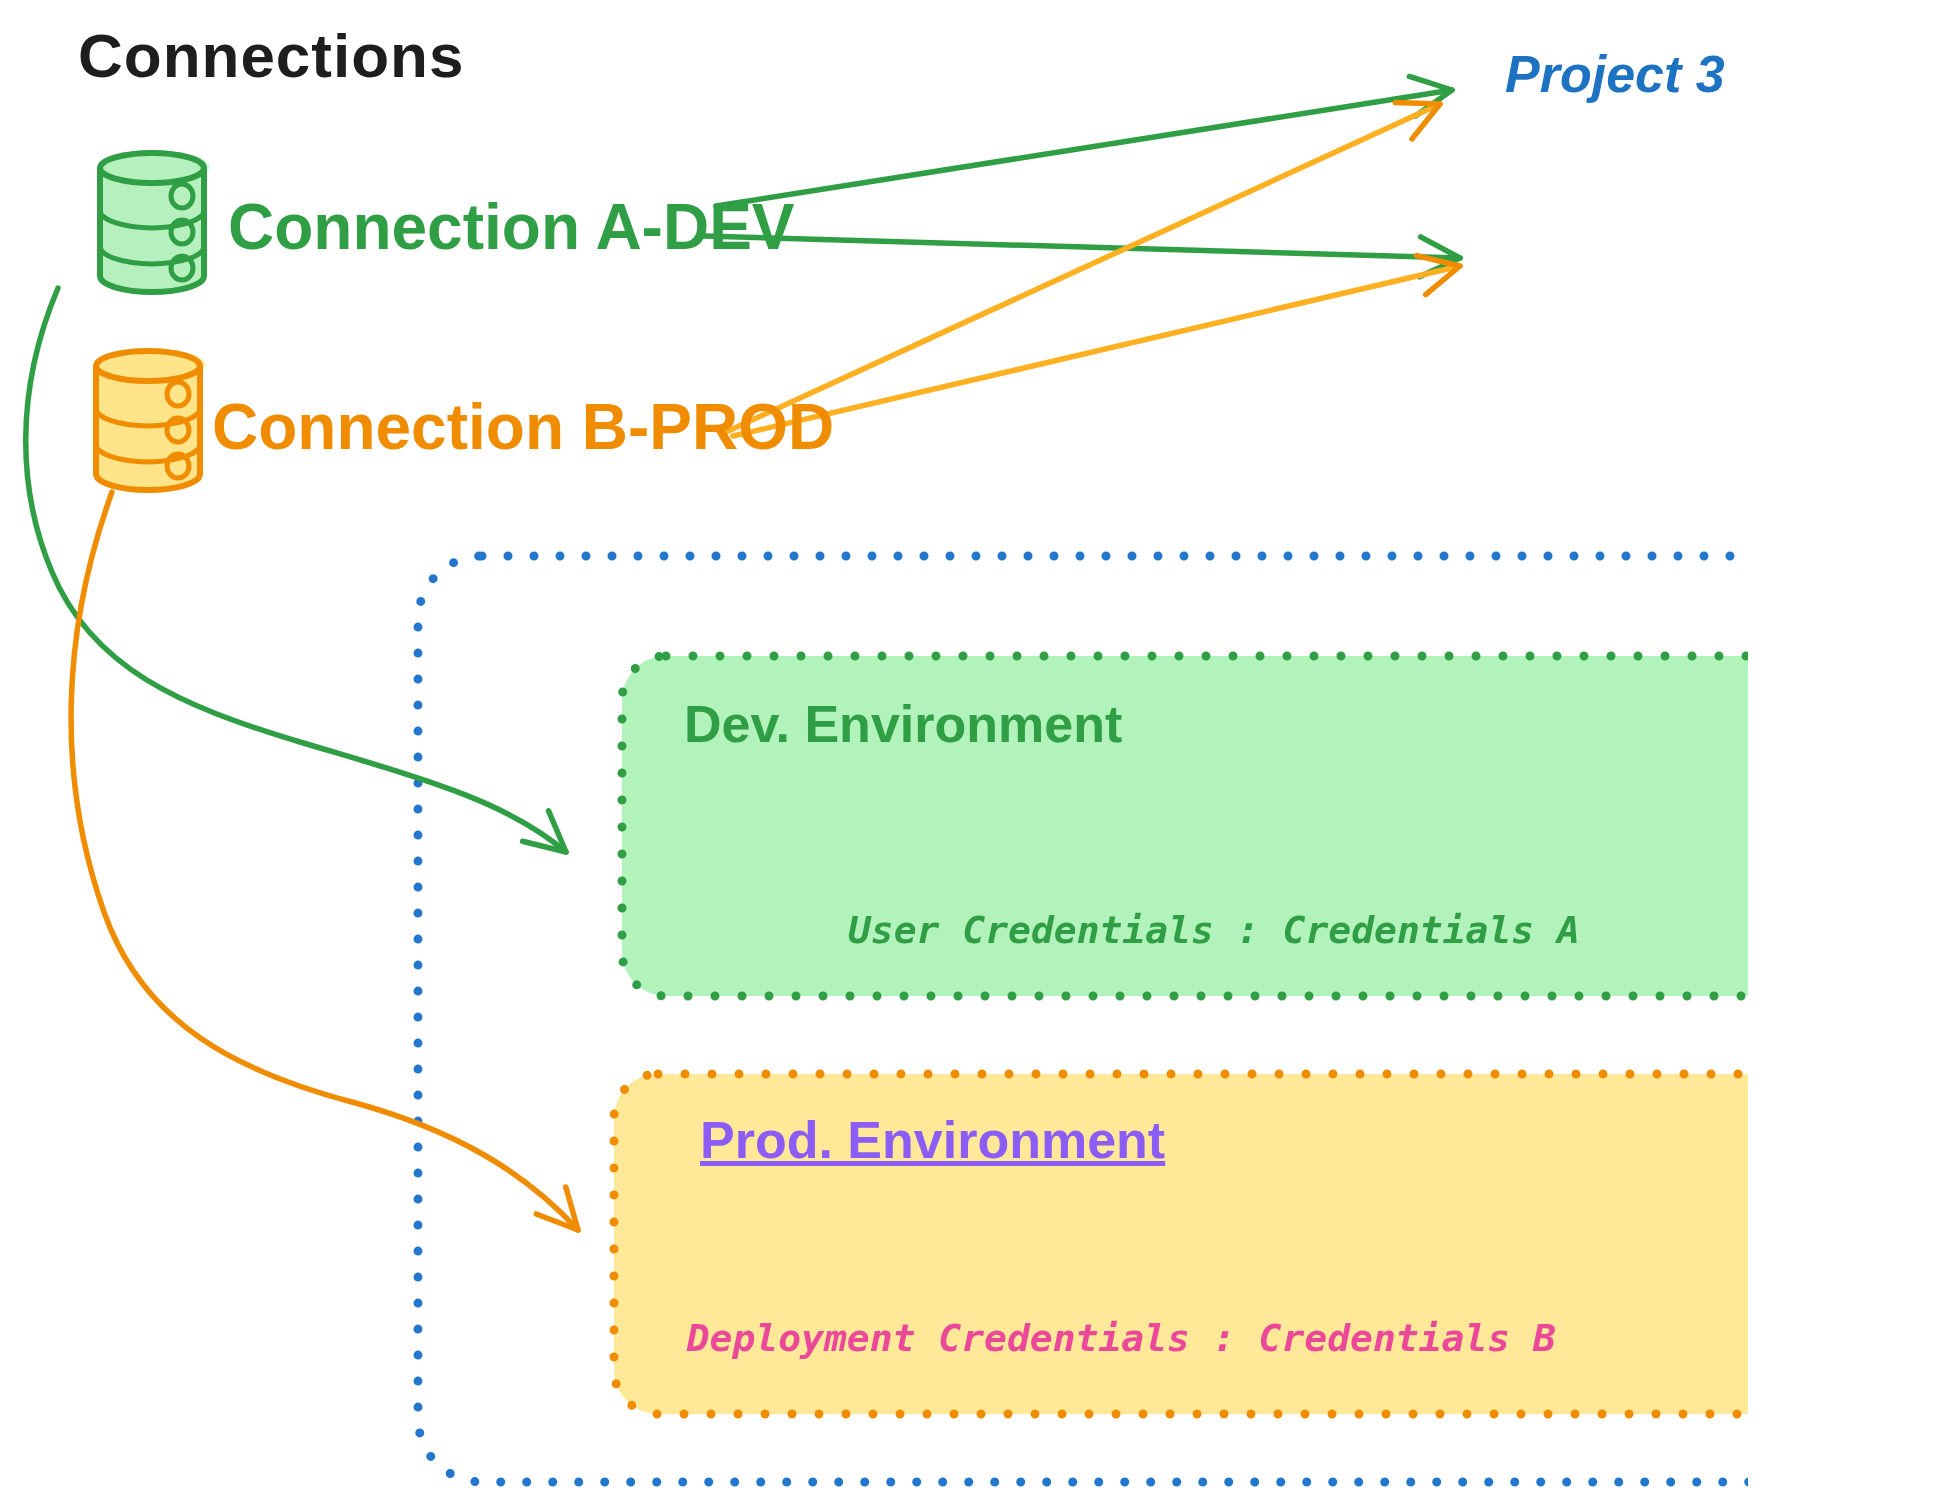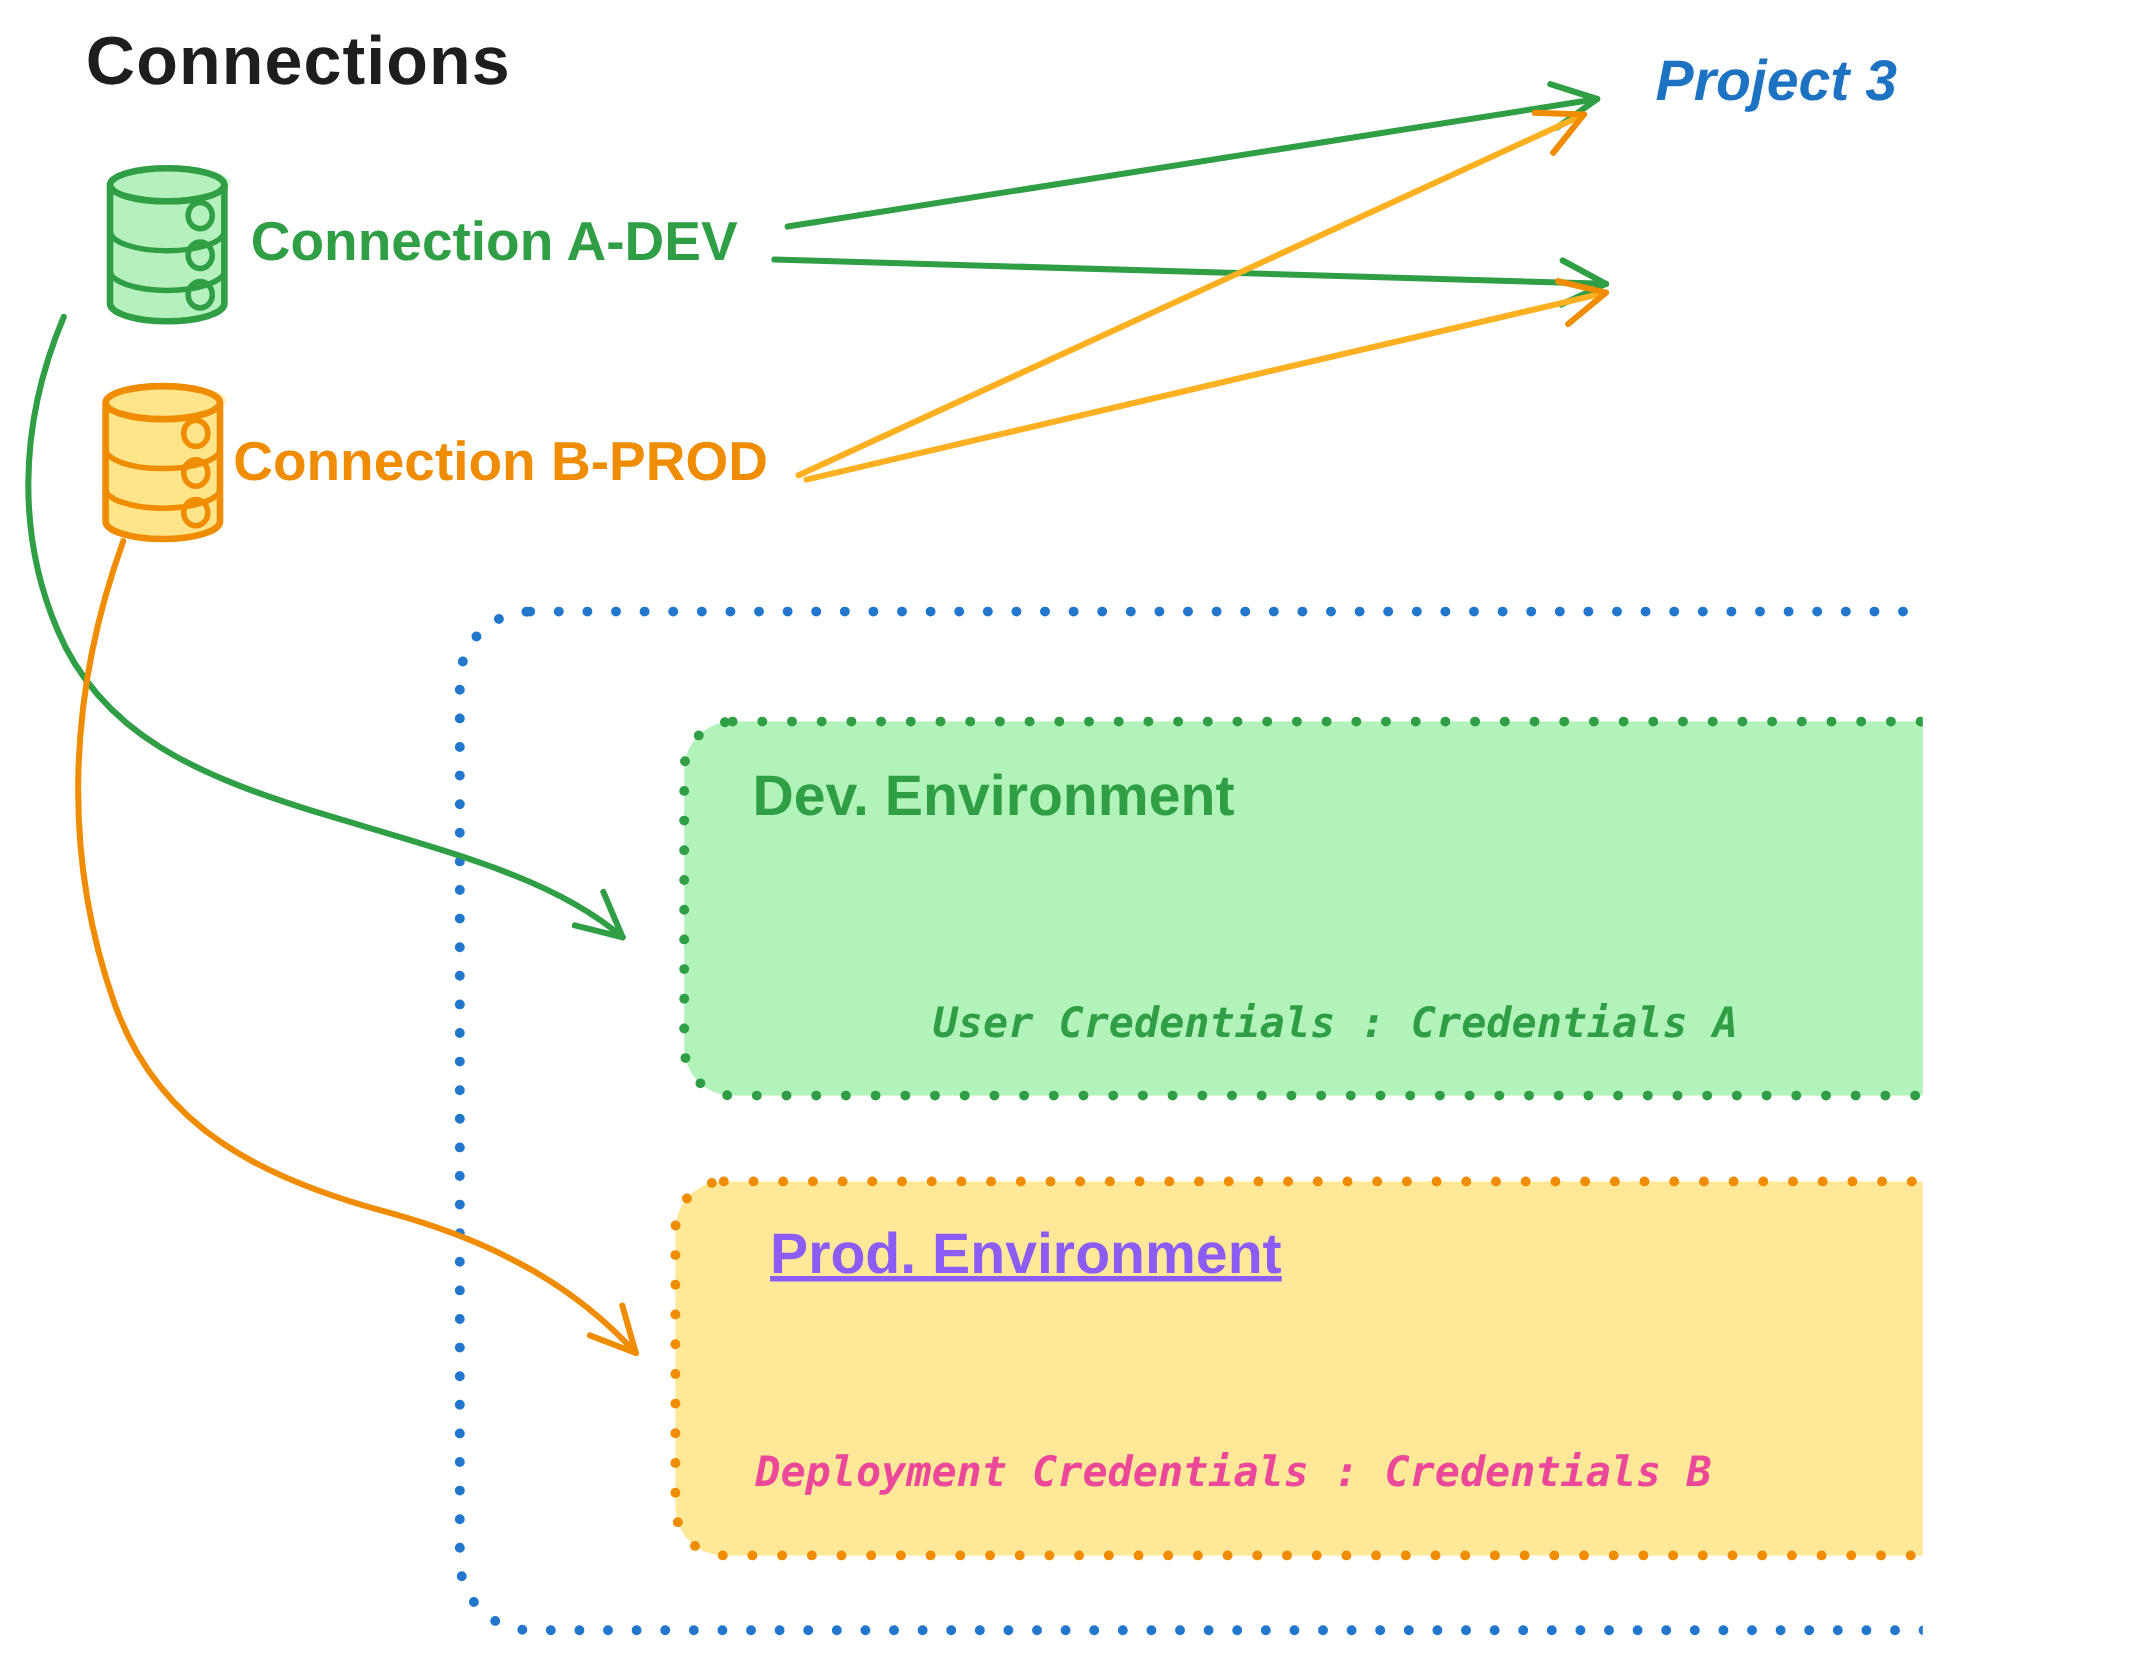--- a/index.html
+++ b/index.html
@@ -9,21 +9,21 @@
     background:#ffffff;
     overflow:hidden;
     font-family:"Liberation Sans", sans-serif;
   }
   .layer{position:absolute;left:0;top:0;}
   .label{position:absolute;white-space:nowrap;font-weight:700;}
   .title{
     left:78px;top:20px;
     font-size:62px;letter-spacing:1px;color:#1e1e1e;
   }
-  .conn-label{font-size:50px;}
+  .conn-label{font-size:64px;}
   .conn-a{left:228px;top:190px;color:#2f9e44;}
   .conn-b{left:212px;top:390px;color:#f08c00;}
   .project-label{font-size:52px;color:#1d72c2;font-style:italic;}
   .p3{left:1505px;top:44px;}
   .p2{left:1505px;top:220px;}
   .p1{left:1518px;top:430px;}
   .env-title{font-size:52px;}
   .dev-title{left:684px;top:694px;color:#2f9e44;}
   .prod-title{left:700px;top:1110px;color:#8b5cf6;text-decoration:underline;}
   .cred{

